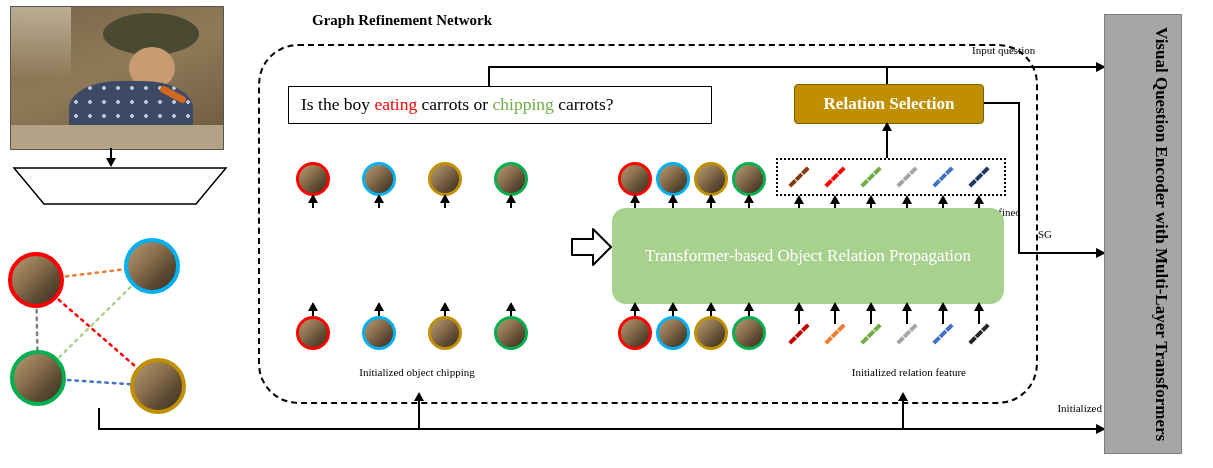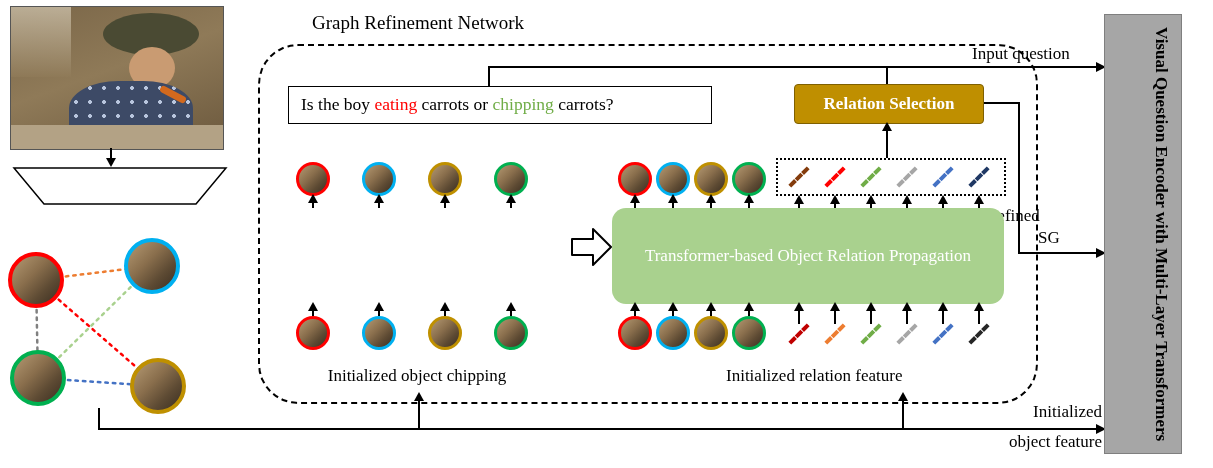--- a/index.html
+++ b/index.html
@@ -23,23 +23,23 @@
   
   .gnode{position:absolute;border-radius:50%;box-sizing:border-box;
     background:linear-gradient(135deg,#b59a73 0%,#8a6f4d 40%,#5d4a33 70%,#3a2e21 100%)}
   .gnode.big{width:56px;height:56px;border:4px solid #000}
   .gnode.sm{width:34px;height:34px;border:3px solid #000}
   
   .slash{position:absolute;width:26px;height:0;border-top:4px dashed #000;transform:rotate(-45deg)}
   .whitebox{position:absolute;background:#fff;border:1.5px solid #000;box-sizing:border-box}
   .roundbox{position:absolute;border-radius:14px;display:flex;align-items:center;justify-content:center;
     text-align:center;color:#fff;font-size:17px;line-height:1.25;padding:0 16px;box-sizing:border-box}
-  .lbl{position:absolute;font-size:17px;white-space:nowrap}
+  .lbl{position:absolute;font-size:11px;white-space:nowrap}
   #grn-border{position:absolute;border:2px dashed #000;border-radius:40px}
-  #title{position:absolute;font-weight:normal;font-size:19px;white-space:nowrap}
+  #title{position:absolute;font-weight:bold;font-size:15px;white-space:nowrap}
   #relsel{position:absolute;border-radius:4px;color:#fff;font-weight:bold;font-size:17px;
     display:flex;align-items:center;justify-content:center;border:1px solid #7f6000;box-sizing:border-box}
   #dashed-rel-box{position:absolute;border:2px dotted #000;box-sizing:border-box}
   #encoder-bar{position:absolute;box-sizing:border-box;border:1px solid #7f7f7f;
     writing-mode:vertical-rl;text-align:center;font-weight:bold;font-size:17px;line-height:2.05;
     padding:10px 3px}
   #photo{position:absolute;overflow:hidden;border:1px solid #555;
     background:linear-gradient(160deg,#7a6648 0%,#8f7a58 45%,#6b583d 100%)}
   .pp{position:absolute}
 </style>
@@ -160,24 +160,23 @@
   <div class="slash" style="left: 930px; top: 332px; border-top-color: rgb(68, 114, 196);"></div>
   <div class="slash" style="left: 966px; top: 332px; border-top-color: rgb(38, 38, 38);"></div>
   <div class="av" style="left:798px;top:304px;height:20px"></div>
   <div class="av" style="left:834px;top:304px;height:20px"></div>
   <div class="av" style="left:870px;top:304px;height:20px"></div>
   <div class="av" style="left:906px;top:304px;height:20px"></div>
   <div class="av" style="left:942px;top:304px;height:20px"></div>
   <div class="av" style="left:978px;top:304px;height:20px"></div>
 
   <div class="lbl" style="left:302px;top:366px;width:230px;text-align:center">Initialized object chipping</div>
-  <div class="lbl" style="left:726px;top:366px;width:240px;text-align:left">Initialized relation feature</div>
+  <div class="lbl" style="left:726px;top:366px;width:240px;text-align:right">Initialized relation feature</div>
 
   <div class="ln" style="left:98px;top:408px;width:2px;height:22px"></div>
   <div class="ah" style="left:98px;top:428px;width:1006px"></div>
   <div class="av" style="left:418px;top:394px;height:36px"></div>
   <div class="av" style="left:902px;top:394px;height:36px"></div>
   <div class="lbl" style="left:990px;top:402px;width:112px;text-align:right">Initialized</div>
-  <div class="lbl" style="left:978px;top:432px;width:124px;text-align:right">object feature</div>
 
   <div id="encoder-bar" style="left: 1104px; top: 14px; width: 78px; height: 440px; background-color: rgb(166, 166, 166);">Visual Question Encoder with Multi-Layer Transformers</div>
 
 </div>
 
 </body></html>

